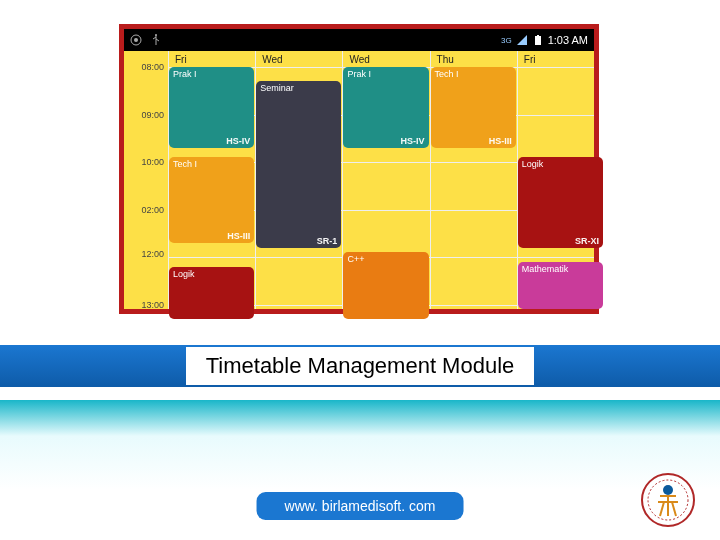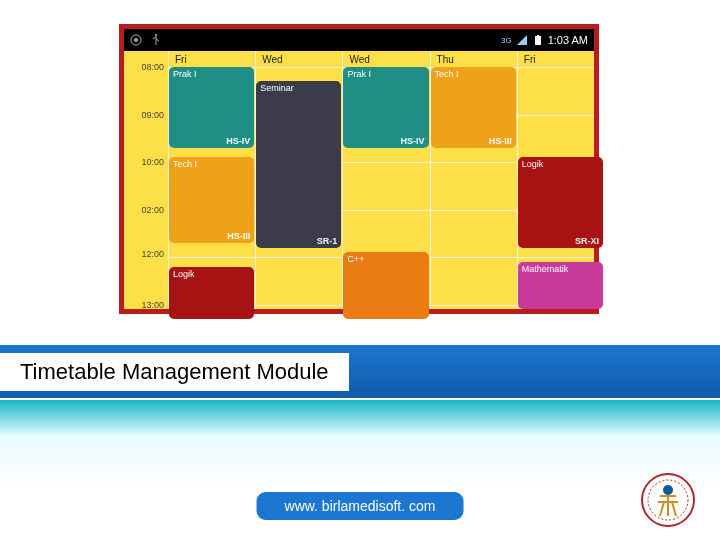--- a/index.html
+++ b/index.html
@@ -85,24 +85,25 @@
     bottom: 2px;
     right: 4px;
     font-size: 9px;
     color: rgba(255,255,255,0.95);
     font-weight: bold;
   }
   .title-bar {
     position: absolute;
     top: 345px;
     left: 0; right: 0;
-    height: 53px;
+    height: 42px;
     background: linear-gradient(#1b77d1, #0e5ba8);
     display: flex;
     align-items: center;
+    justify-content: center;
   }
   .title-bar-inner {
     background: #fff;
     padding: 6px 20px;
     font-size: 22px;
     font-weight: normal;
     color: #000;
   }
   .cyan-band {
     position: absolute;

